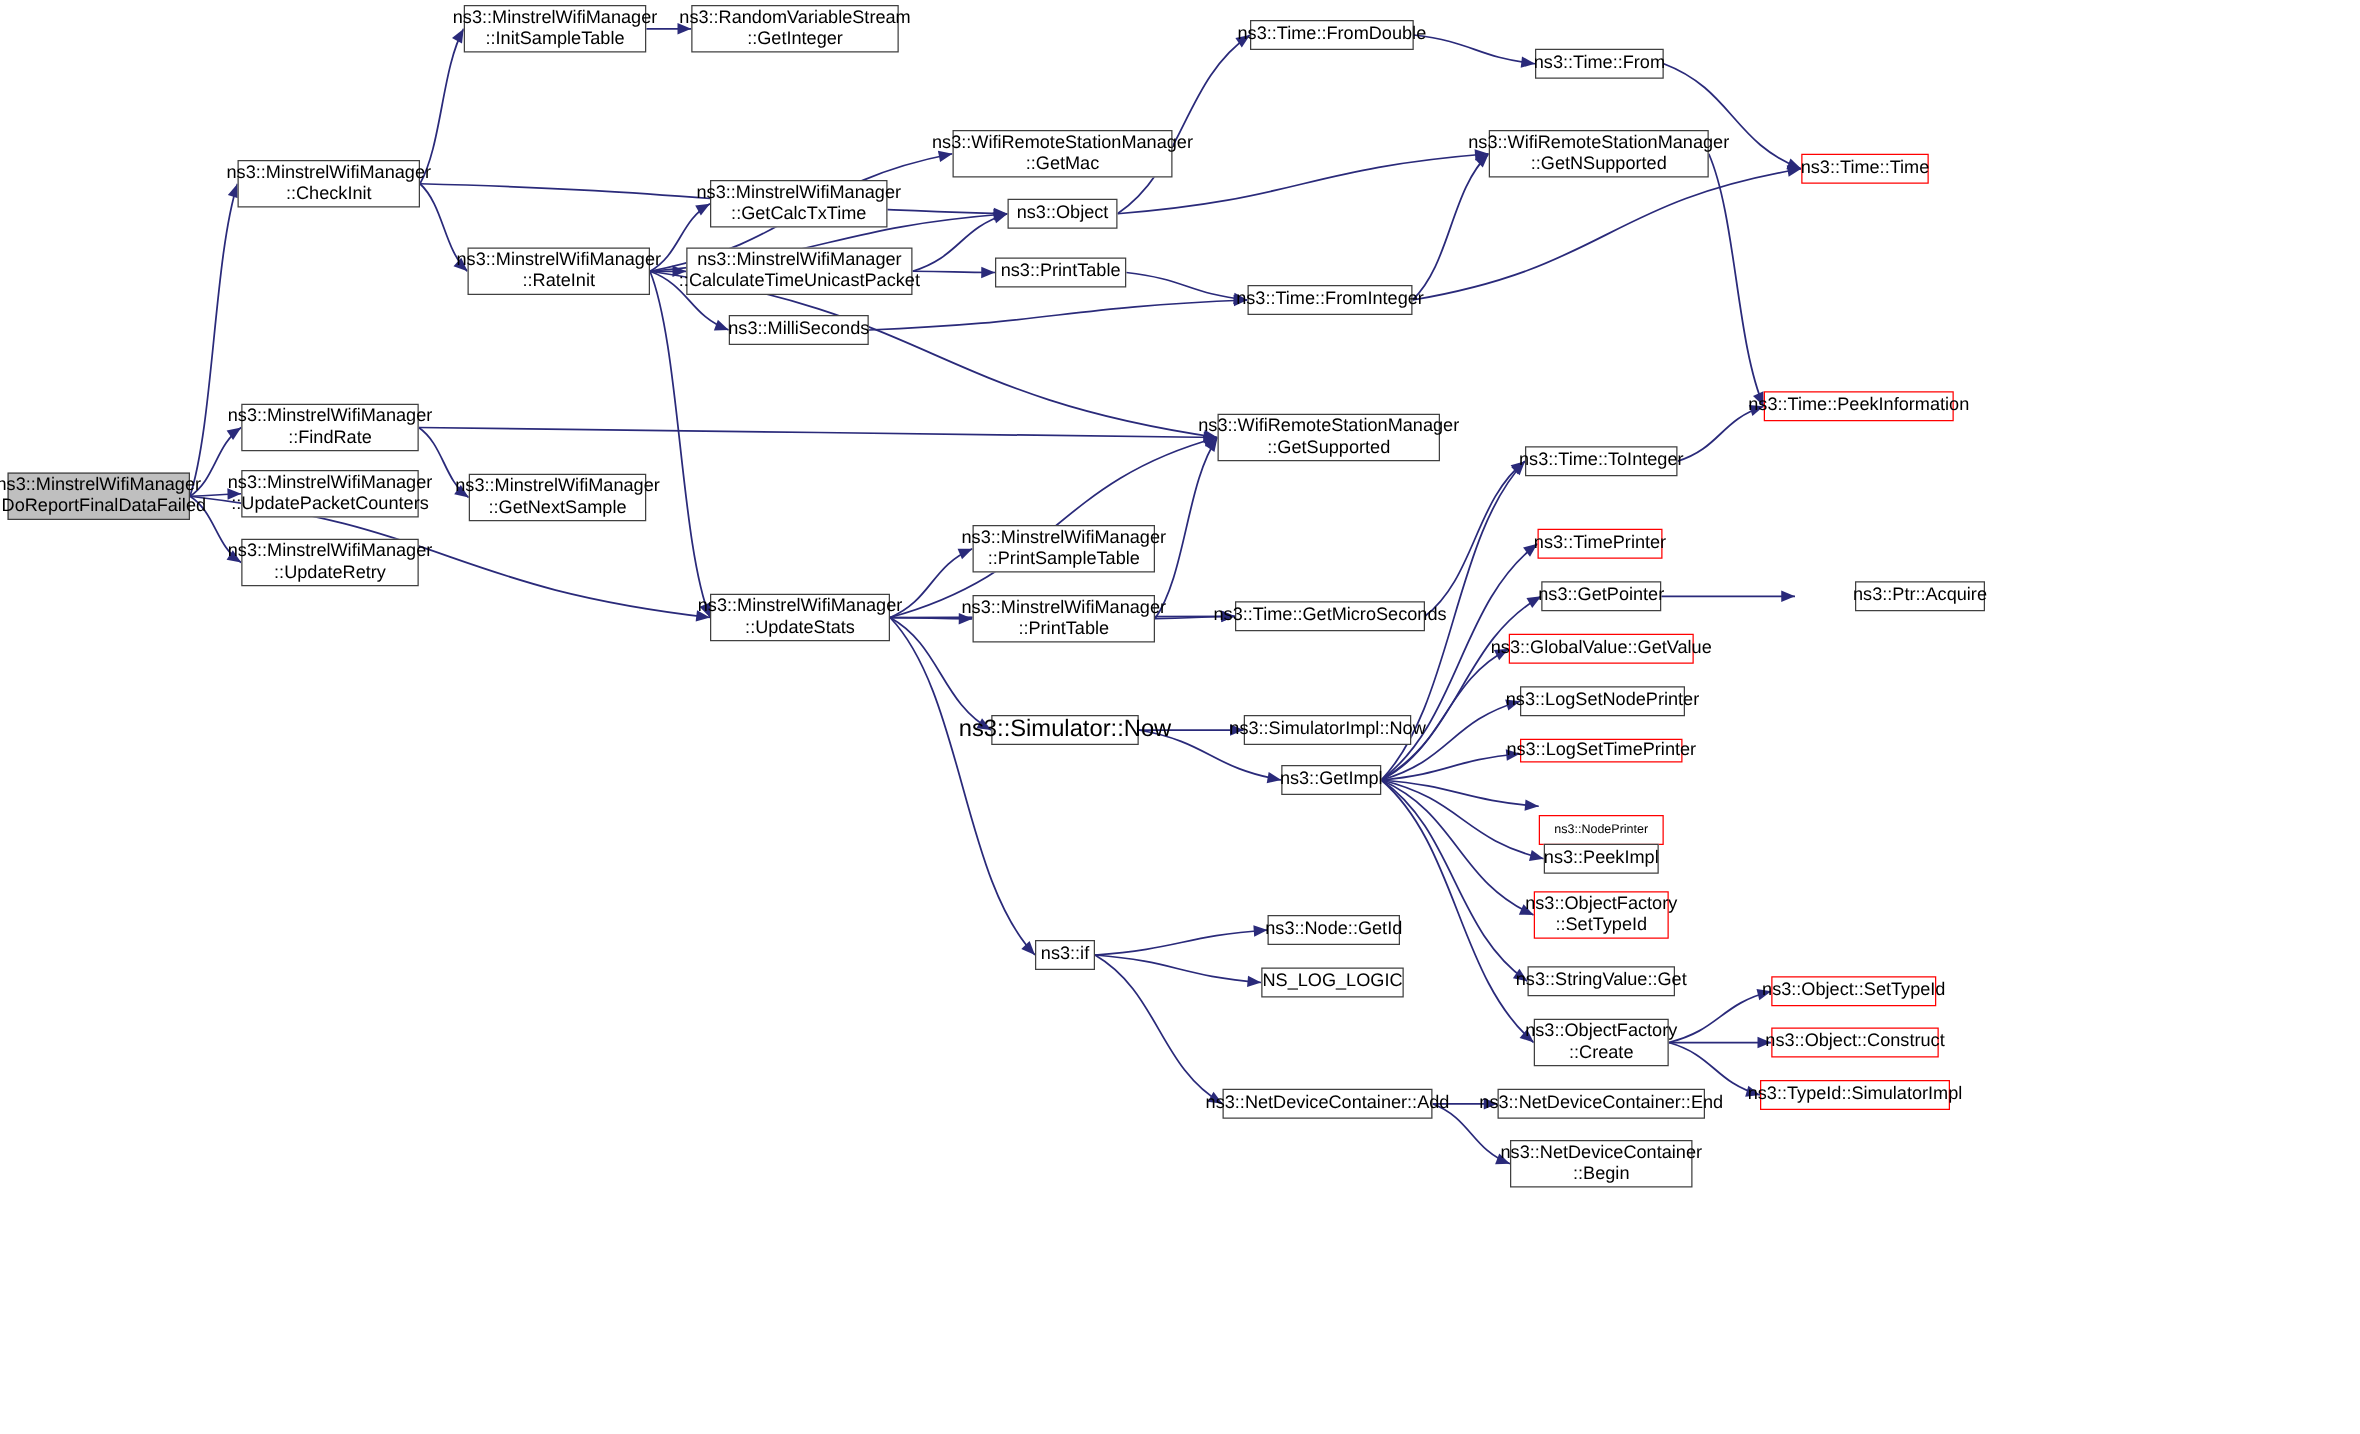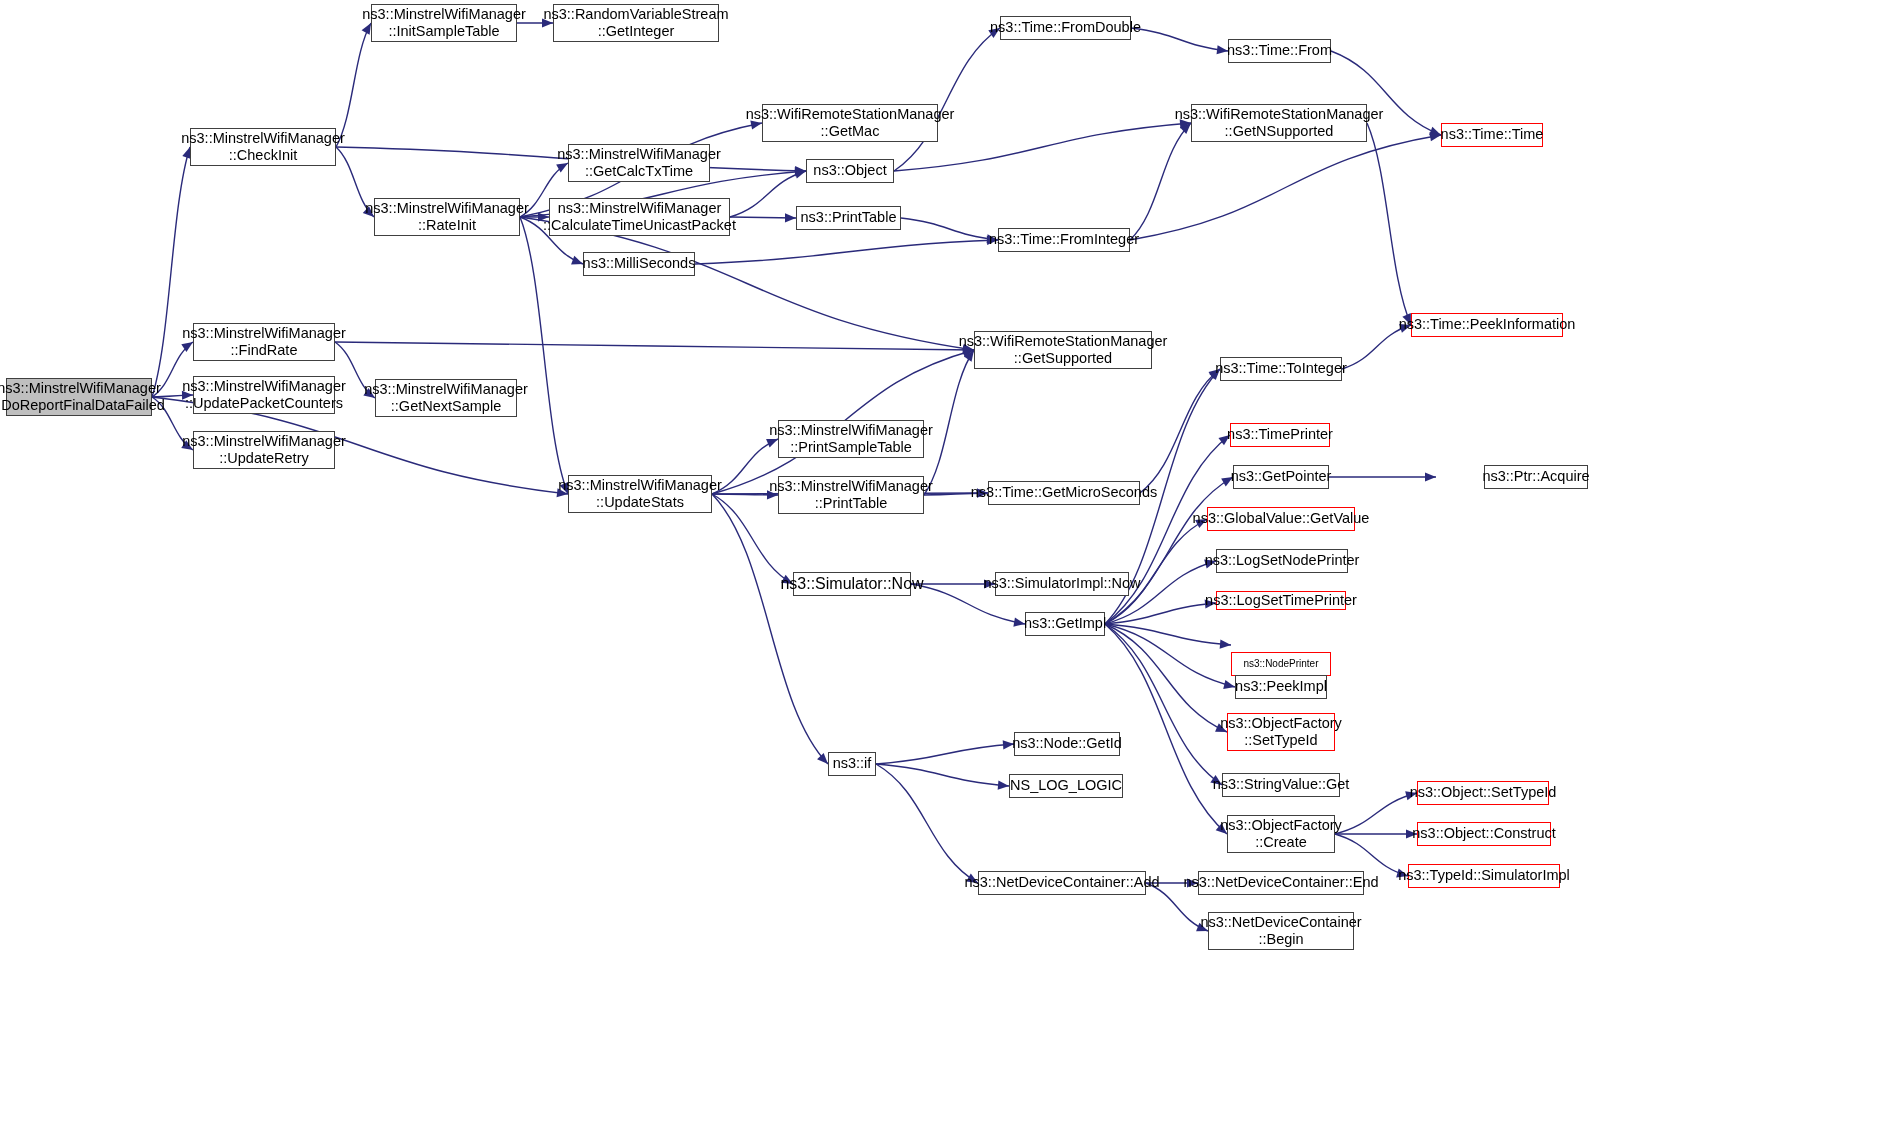--- a/index.html
+++ b/index.html
@@ -198,21 +198,21 @@
     <div class="nodebox red" style="left: 1231px; top: 652px; width: 100px; height: 24px; font-size: 10px;">ns3::NodePrinter</div>
     <div class="nodebox" style="left: 1235px; top: 675px; width: 92px; height: 24px; font-size: 14.5px;">ns3::PeekImpl</div>
     <div class="nodebox red" style="left: 1227px; top: 713px; width: 108px; height: 38px;">ns3::ObjectFactory
 ::SetTypeId</div>
     <div class="nodebox" style="left: 1222px; top: 773px; width: 118px; height: 24px; font-size: 14.5px;">ns3::StringValue::Get</div>
     <div class="nodebox" style="left: 1227px; top: 815px; width: 108px; height: 38px;">ns3::ObjectFactory
 ::Create</div>
     <div class="nodebox red" style="left: 1417px; top: 781px; width: 132px; height: 24px; font-size: 14.5px;">ns3::Object::SetTypeId</div>
     <div class="nodebox red" style="left: 1417px; top: 822px; width: 134px; height: 24px; font-size: 14.5px;">ns3::Object::Construct</div>
     <div class="nodebox red" style="left: 1408px; top: 864px; width: 152px; height: 24px; font-size: 14.5px;">ns3::TypeId::SimulatorImpl</div>
-    <div class="nodebox" style="left: 793px; top: 572px; width: 118px; height: 24px; font-size: 16px;">ns3::Simulator::Now</div>
+    <div class="nodebox" style="left: 793px; top: 572px; width: 118px; height: 24px; font-size: 19px;">ns3::Simulator::Now</div>
     <div class="nodebox" style="left: 995px; top: 572px; width: 134px; height: 24px; font-size: 14.5px;">ns3::SimulatorImpl::Now</div>
     <div class="nodebox" style="left: 1025px; top: 612px; width: 80px; height: 24px; font-size: 14.5px;">ns3::GetImpl</div>
     <div class="nodebox" style="left: 828px; top: 752px; width: 48px; height: 24px; font-size: 14.5px;">ns3::if</div>
     <div class="nodebox" style="left: 1014px; top: 732px; width: 106px; height: 24px; font-size: 14.5px;">ns3::Node::GetId</div>
     <div class="nodebox" style="left: 1009px; top: 774px; width: 114px; height: 24px; font-size: 14.5px;">NS_LOG_LOGIC</div>
     <div class="nodebox" style="left: 978px; top: 871px; width: 168px; height: 24px; font-size: 14.5px;">ns3::NetDeviceContainer::Add</div>
     <div class="nodebox" style="left: 1198px; top: 871px; width: 166px; height: 24px; font-size: 14.5px;">ns3::NetDeviceContainer::End</div>
     <div class="nodebox" style="left: 1208px; top: 912px; width: 146px; height: 38px;">ns3::NetDeviceContainer
 ::Begin</div>
   </div>

